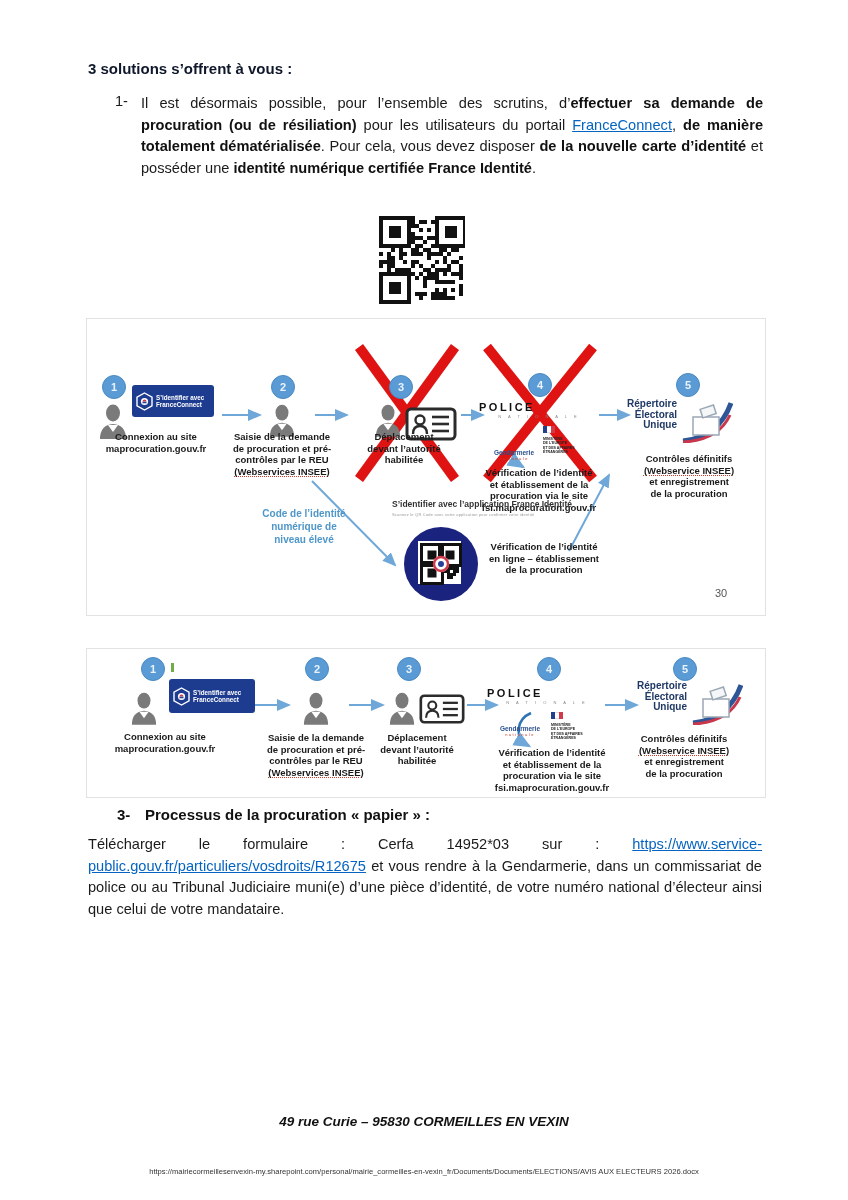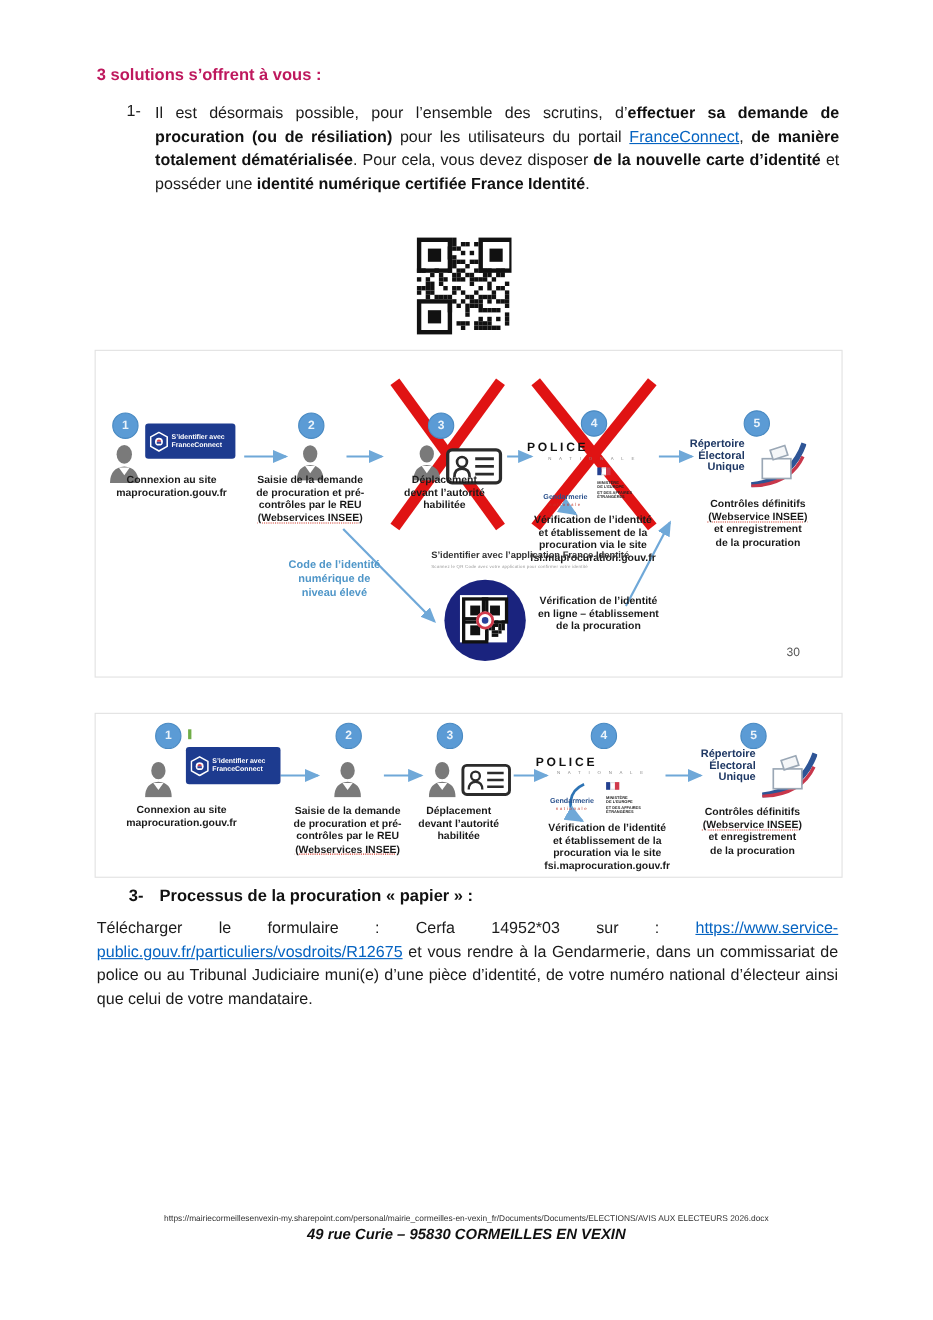--- a/index.html
+++ b/index.html
@@ -1,19 +1,19 @@
 <!DOCTYPE html>
 <html><head>
 <meta charset="utf-8">
 <style>
   html,body{margin:0;padding:0;background:#ffffff;}
   .page{position:relative;width:848px;height:1200px;background:#fff;
         font-family:"Liberation Sans",sans-serif;color:#1b1b1b;overflow:hidden;}
   .abs{position:absolute;}
-  .h-main{font-size:15px;font-weight:bold;color:#be185d;}
+  .h-main{font-size:15px;font-weight:bold;color:#0f172a;}
   .body-text{font-size:14.6px;line-height:21.6px;text-align:justify;color:#1b1b1b;}
   .body-text b{color:#111;}
   .lnk{color:#0563C1;text-decoration:underline;cursor:pointer;}
   .sec-head{font-size:15px;font-weight:bold;color:#111;}
   .sec-head .mk{display:inline-block;width:28px;}
   
   .diagram{background:#fff;border:1px solid #e2e2e2;}
   .dlabel{font-size:9.5px;line-height:11.5px;font-weight:bold;color:#1a1a1a;text-align:center;}
   .dlabel .wavy{text-decoration:underline;text-decoration-style:dotted;text-decoration-color:#d03a2b;}
   .stepcircle{width:22px;height:22px;border-radius:50%;background:#5b9bd5;border:1px solid #4a8ac2;
@@ -515,16 +515,16 @@
         <div>de la procuration</div>
       </div>
   </div>
 
   <div class="abs sec-head" style="left:117px;top:806px;">
     <span class="mk">3-</span><span>Processus de la procuration « papier » :</span>
   </div>
 
   <div class="abs body-text" style="left:88px;top:834px;width:674px;"><span>Télécharger le formulaire : Cerfa 14952*03 sur : </span><span class="lnk">https://www.service-</span><wbr><span class="lnk">public.gouv.fr/particuliers/vosdroits/R12675</span><span> et vous rendre à la Gendarmerie, dans un commissariat de police ou au Tribunal Judiciaire muni(e) d’une pièce d’identité, de votre numéro national d’électeur ainsi que celui de votre mandataire.</span></div>
 
-  <div class="abs footer-url" style="left:0;top:1103px;width:848px;">https://mairiecormeillesenvexin-my.sharepoint.com/personal/mairie_cormeilles-en-vexin_fr/Documents/Documents/ELECTIONS/AVIS AUX ELECTEURS 2026.docx</div>
+  <div class="abs footer-url" style="left:0;top:1167px;width:848px;">https://mairiecormeillesenvexin-my.sharepoint.com/personal/mairie_cormeilles-en-vexin_fr/Documents/Documents/ELECTIONS/AVIS AUX ELECTEURS 2026.docx</div>
   <div class="abs footer-bold" style="left:0;top:1114px;width:848px;font-style:italic;">49 rue Curie – 95830 CORMEILLES EN VEXIN</div>
 
 </div>
 
 </body></html>

